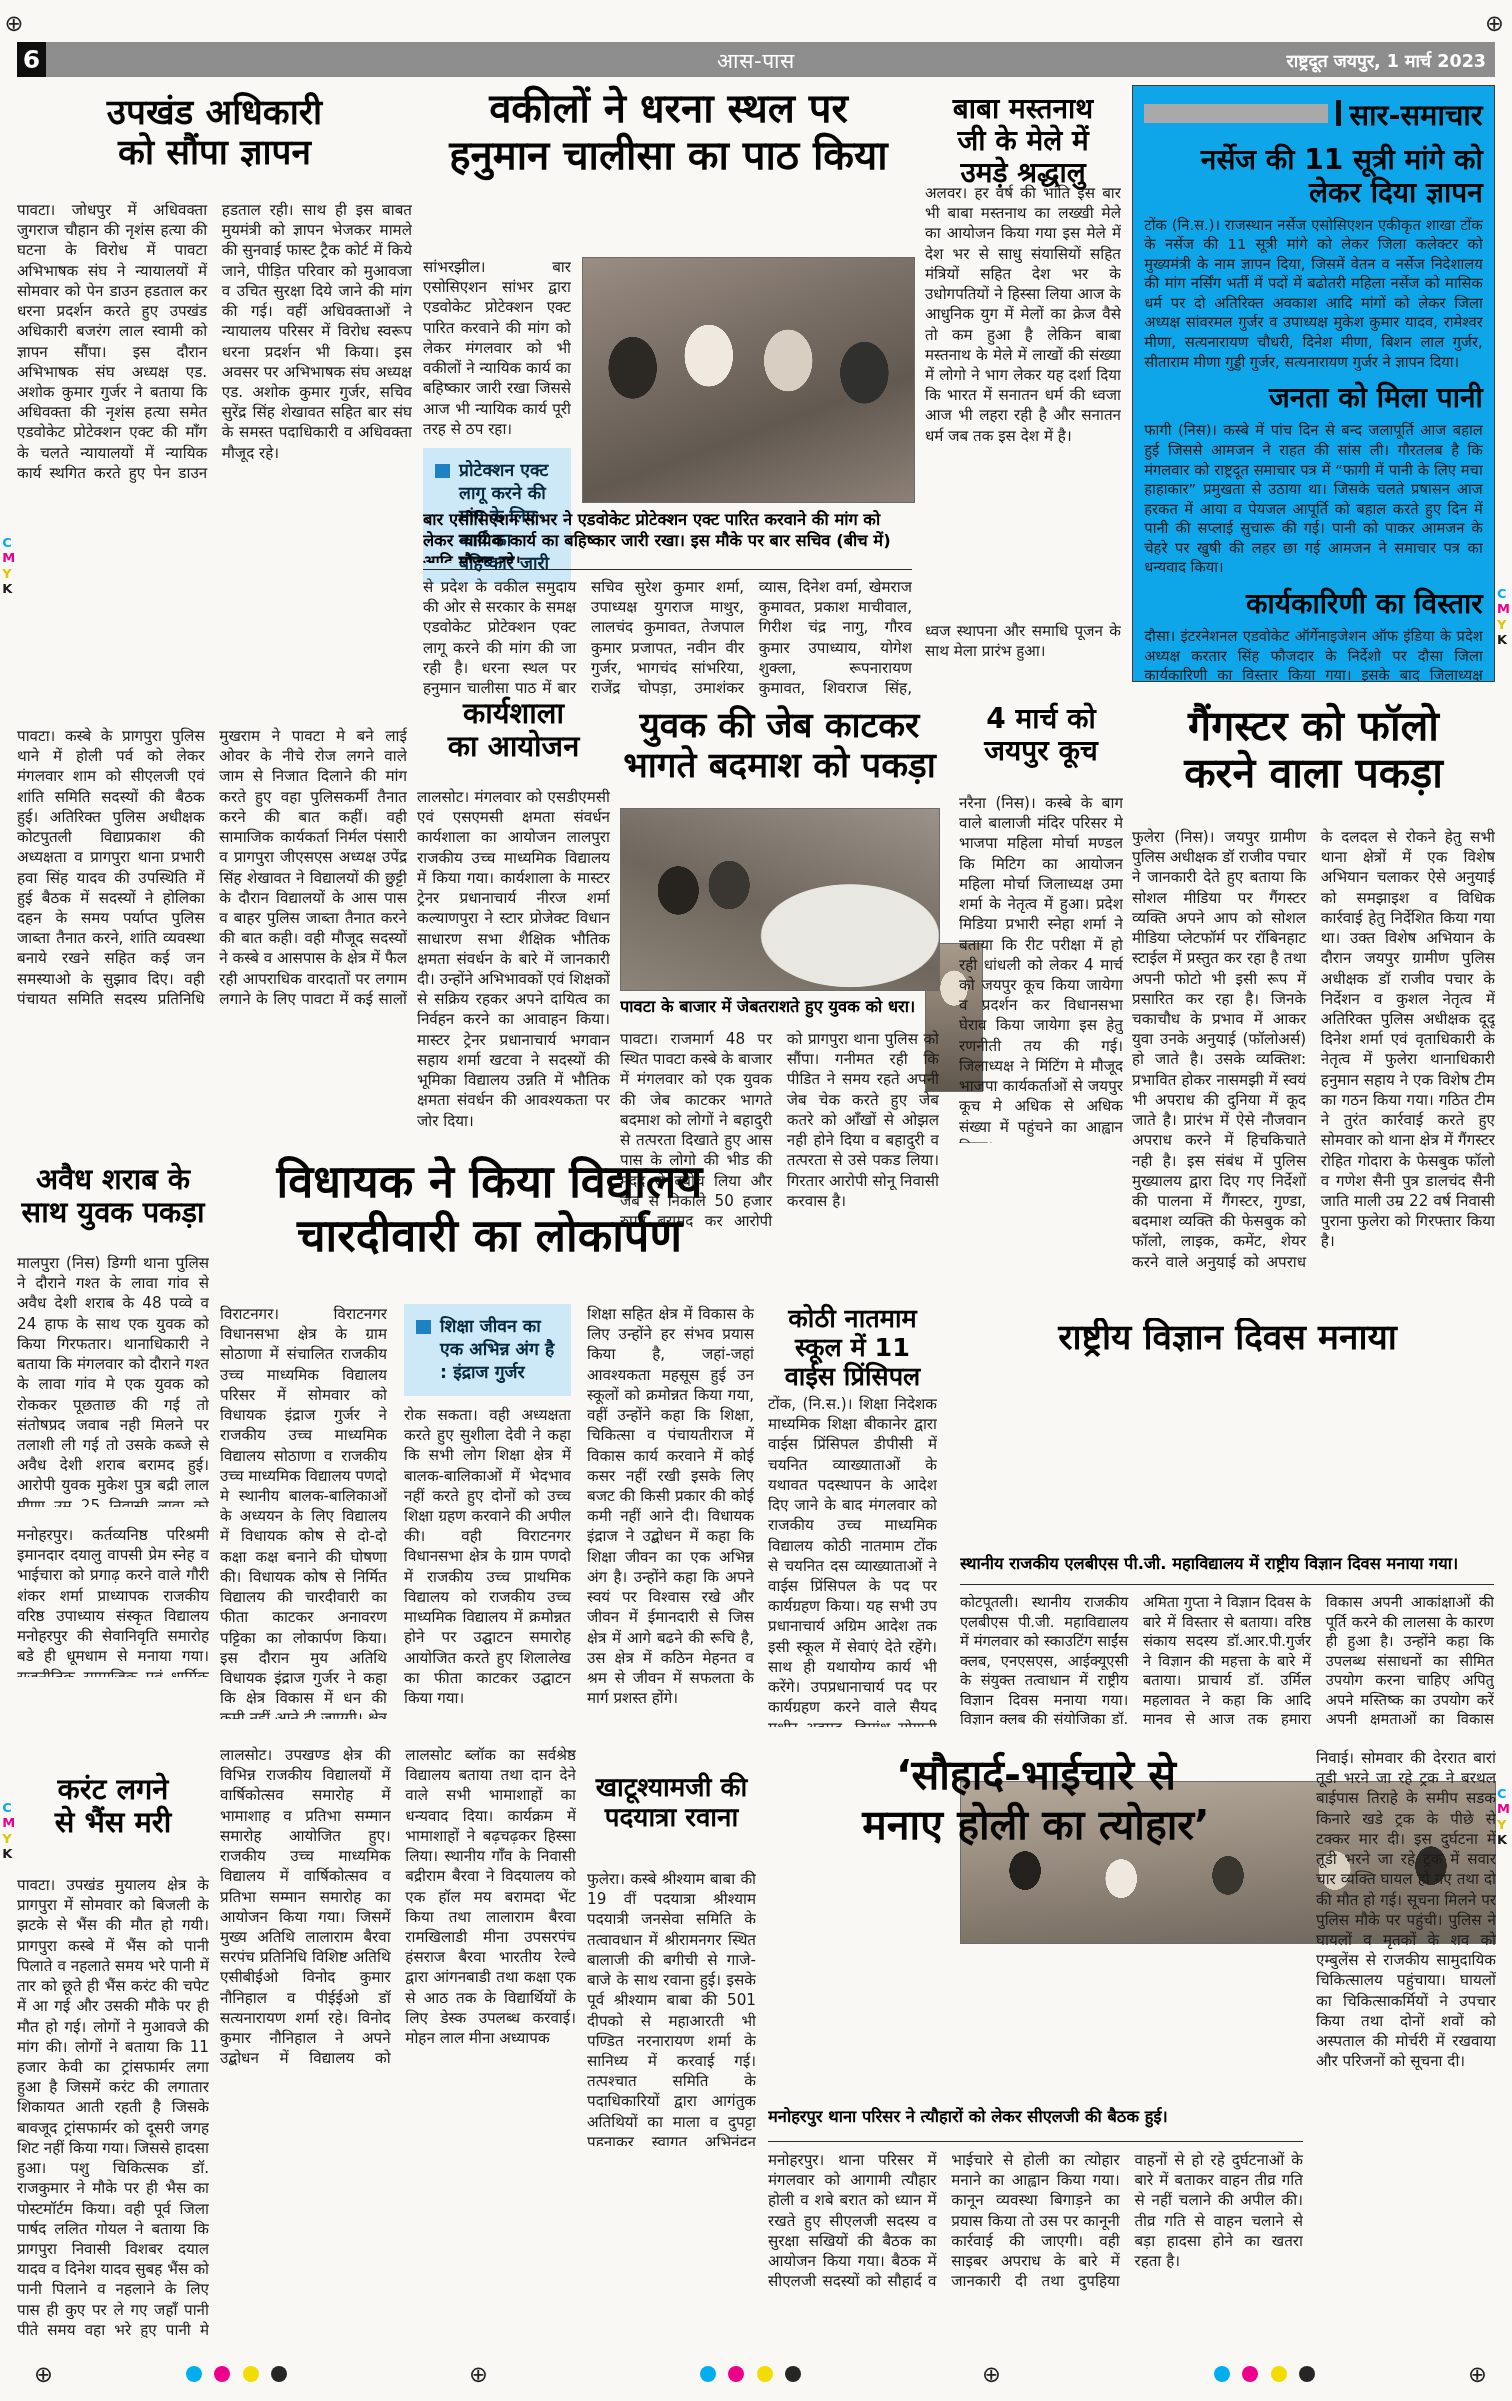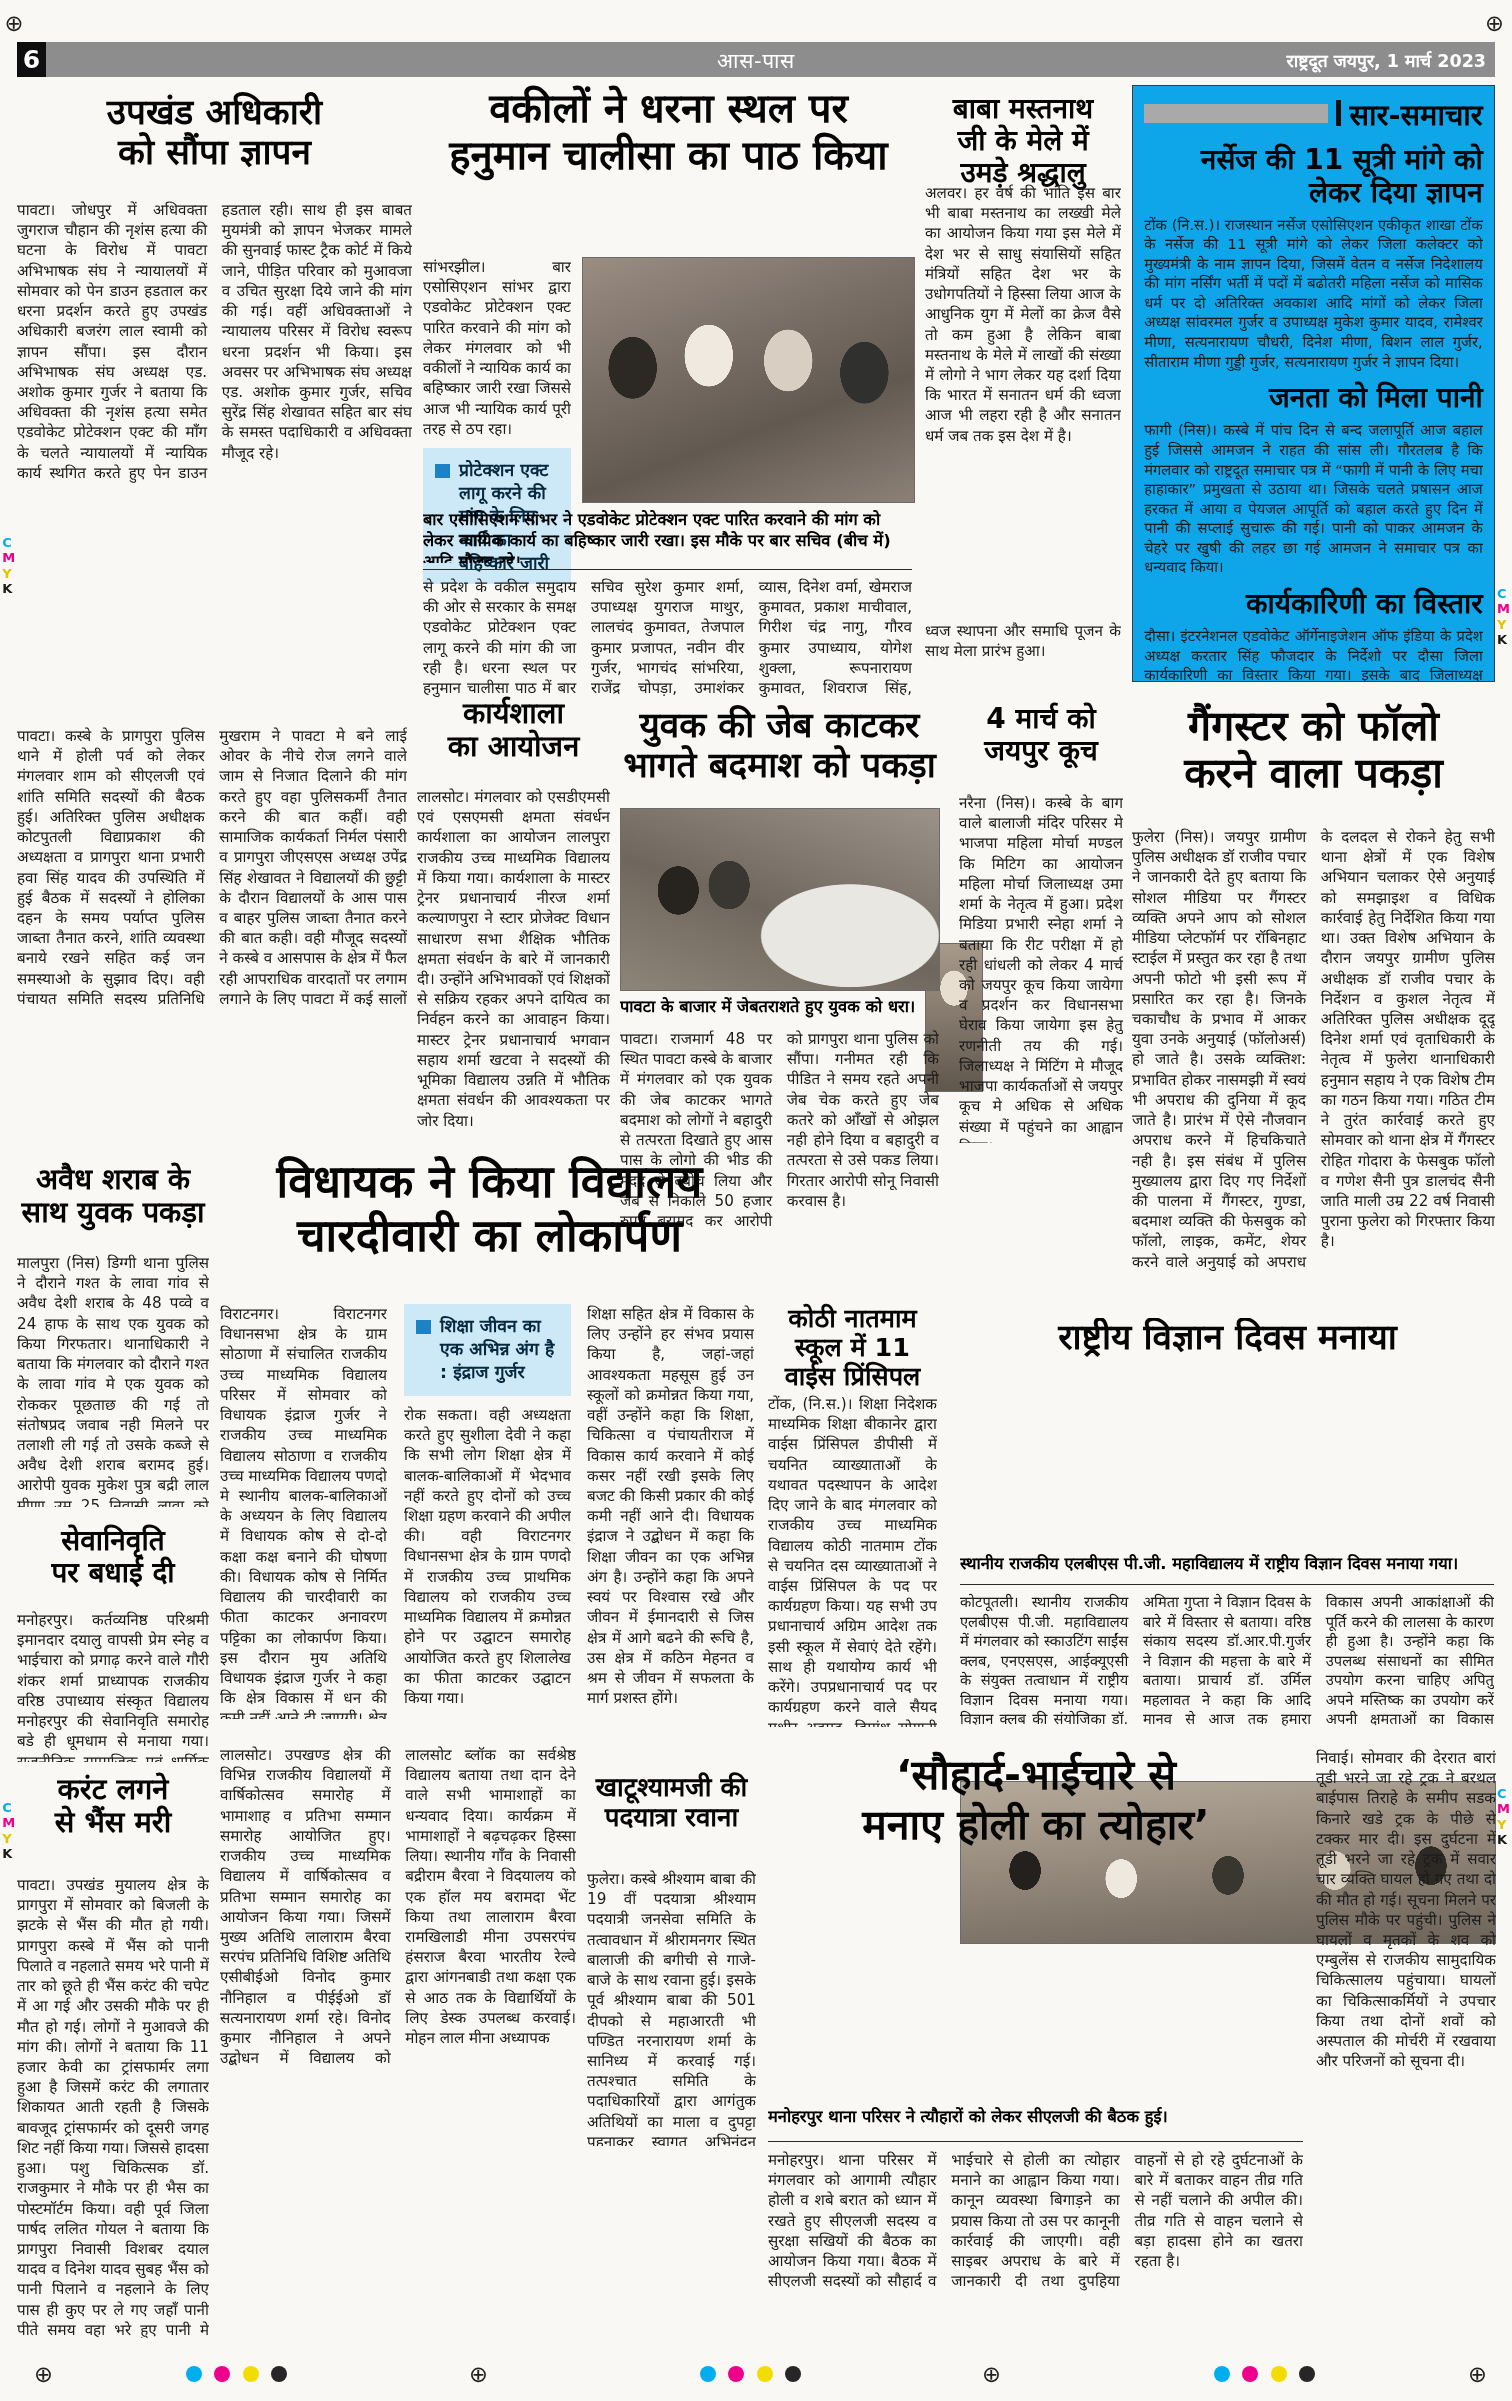--- a/index.html
+++ b/index.html
@@ -151,21 +151,20 @@
     <h2 class="hl" style="font-size:41px;height:124px">गैंगस्टर को फॉलो करने वाला पकड़ा</h2>
     <div class="body-txt cols2" style="height:452px">फुलेरा (निस)। जयपुर ग्रामीण पुलिस अधीक्षक डॉ राजीव पचार ने जानकारी देते हुए बताया कि सोशल मीडिया पर गैंगस्टर व्यक्ति अपने आप को सोशल मीडिया प्लेटफॉर्म पर रॉबिनहाट स्टाईल में प्रस्तुत कर रहा है तथा अपनी फोटो भी इसी रूप में प्रसारित कर रहा है। जिनके चकाचौध के प्रभाव में आकर युवा उनके अनुयाई (फॉलोअर्स) हो जाते है। उसके व्यक्तिश: प्रभावित होकर नासमझी में स्वयं भी अपराध की दुनिया में कूद जाते है। प्रारंभ में ऐसे नौजवान अपराध करने में हिचकिचाते नही है। इस संबंध में पुलिस मुख्यालय द्वारा दिए गए निर्देशों की पालना में गैंगस्टर, गुण्डा, बदमाश व्यक्ति की फेसबुक को फॉलो, लाइक, कमेंट, शेयर करने वाले अनुयाई को अपराध के दलदल से रोकने हेतु सभी थाना क्षेत्रों में एक विशेष अभियान चलाकर ऐसे अनुयाई को समझाइश व विधिक कार्रवाई हेतु निर्देशित किया गया था। उक्त विशेष अभियान के दौरान जयपुर ग्रामीण पुलिस अधीक्षक डॉ राजीव पचार के निर्देशन व कुशल नेतृत्व में अतिरिक्त पुलिस अधीक्षक दूदू दिनेश शर्मा एवं वृताधिकारी के नेतृत्व में फुलेरा थानाधिकारी हनुमान सहाय ने एक विशेष टीम का गठन किया गया। गठित टीम ने तुरंत कार्रवाई करते हुए सोमवार को थाना क्षेत्र में गैंगस्टर रोहित गोदारा के फेसबुक फॉलो व गणेश सैनी पुत्र डालचंद सैनी जाति माली उम्र 22 वर्ष निवासी पुराना फुलेरा को गिरफ्तार किया है।</div>
   </section>
 
   <section class="art" style="left:17px;top:1163px;width:192px;height:350px">
     <h2 class="hl" style="font-size:29px;height:90px">अवैध शराब के साथ युवक पकड़ा</h2>
     <div class="body-txt" style="height:254px">मालपुरा (निस) डिग्गी थाना पुलिस ने दौराने गश्त के लावा गांव से अवैध देशी शराब के 48 पव्वे व 24 हाफ के साथ एक युवक को किया गिरफतार। थानाधिकारी ने बताया कि मंगलवार को दौराने गश्त के लावा गांव मे एक युवक को रोककर पूछताछ की गई तो संतोषप्रद जवाब नही मिलने पर तलाशी ली गई तो उसके कब्जे से अवैध देशी शराब बरामद हुई। आरोपी युवक मुकेश पुत्र बद्री लाल मीणा उम्र 25 निवासी लावा को गिरफतार कर आबकारी अधिनियम की धाराओं मे मामला दर्ज किया गया।</div>
   </section>
 
   <section class="art" style="left:17px;top:1525px;width:192px;height:243px">
-    <h2 class="hl" style="font-size:28px;height:85px">सेवानिवृति पर बधाई दी</h2>
     <div class="body-txt" style="height:152px">मनोहरपुर। कर्तव्यनिष्ठ परिश्रमी इमानदार दयालु वापसी प्रेम स्नेह व भाईचारा को प्रगाढ़ करने वाले गौरी शंकर शर्मा प्राध्यापक राजकीय वरिष्ठ उपाध्याय संस्कृत विद्यालय मनोहरपुर की सेवानिवृति समारोह बडे ही धूमधाम से मनाया गया। राजनीतिक सामाजिक एवं धार्मिक संगठनों के पदाधिकारियों सहित कस्बे के गणमान्य लोगों ने शिरकत कर शर्मा को सांफ़ा बांधा।</div>
   </section>
 
   <h2 class="art hl" style="left:220px;top:1155px;width:539px;font-size:45px;line-height:1.2">विधायक ने किया विद्यालय चारदीवारी का लोकार्पण</h2>
   <div class="art body-txt" style="left:220px;top:1304px;width:167px;height:415px">विराटनगर। विराटनगर विधानसभा क्षेत्र के ग्राम सोठाणा में संचालित राजकीय उच्च माध्यमिक विद्यालय परिसर में सोमवार को विधायक इंद्राज गुर्जर ने राजकीय उच्च माध्यमिक विद्यालय सोठाणा व राजकीय उच्च माध्यमिक विद्यालय पणदो मे स्थानीय बालक-बालिकाओं के अध्ययन के लिए विद्यालय में विधायक कोष से दो-दो कक्षा कक्ष बनाने की घोषणा की। विधायक कोष से निर्मित विद्यालय की चारदीवारी का फीता काटकर अनावरण पट्टिका का लोकार्पण किया। इस दौरान मुय अतिथि विधायक इंद्राज गुर्जर ने कहा कि क्षेत्र विकास में धन की कमी नहीं आने दी जाएगी। क्षेत्र विकास में सभी जनप्रतिनिधि एकजुट होकर बिना किसी भेदभाव के विकास कराएं तो क्षेत्र का चहुंमुखी विकास कोई नहीं</div>
   <div class="art" style="left:404px;top:1304px;width:167px;height:415px;overflow:hidden">
     <div class="bluebox" style="margin-top:0">
       <span class="sq"></span>
       <span class="txt">शिक्षा जीवन का एक अभिन्न अंग है : इंद्राज गुर्जर</span>
     </div>

